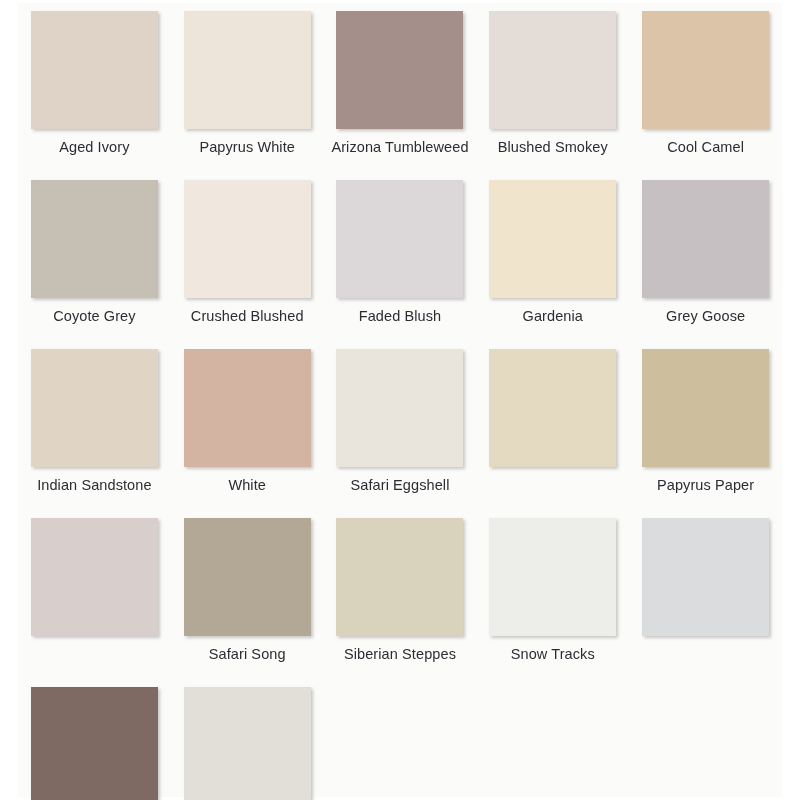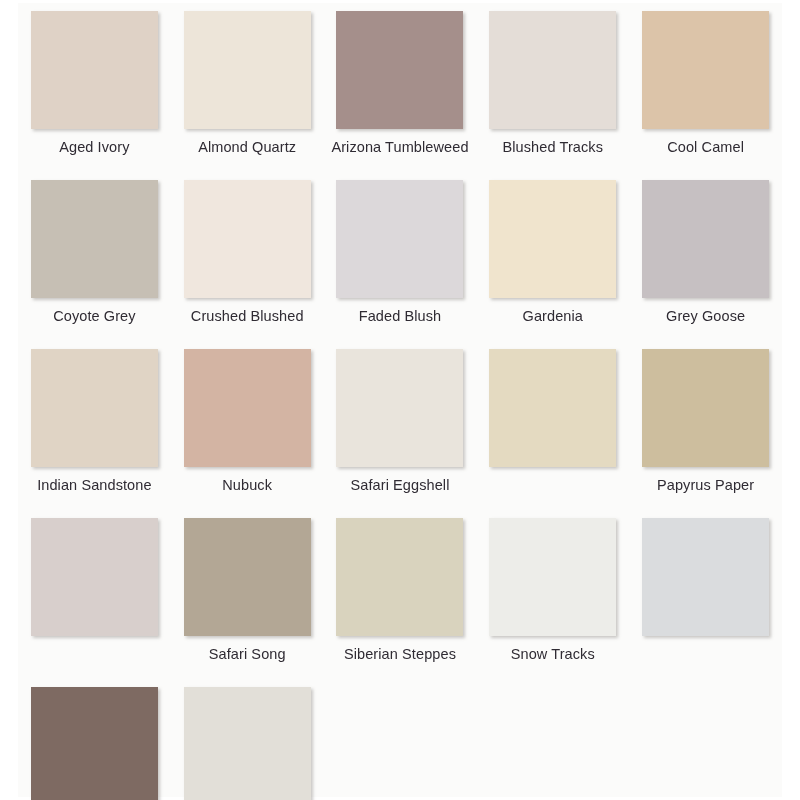--- a/index.html
+++ b/index.html
@@ -68,29 +68,29 @@
 <body style="background: rgb(255, 255, 255);">
 
 <div id="palette-panel" style="background: rgb(251, 251, 250);">
   <div id="swatch-grid">
       <div class="swatch-cell">
         <div class="swatch-chip" title="Aged Ivory" style="background: rgb(223, 210, 198);"></div>
         <div class="swatch-label">Aged Ivory</div>
       </div>
       <div class="swatch-cell">
         <div class="swatch-chip" title="Almond White" style="background: rgb(237, 229, 217);"></div>
-        <div class="swatch-label">Almond Quartz</div>
+        <div class="swatch-label">Papyrus White</div>
       </div>
       <div class="swatch-cell">
         <div class="swatch-chip" title="Arizona Tumbleweed" style="background: rgb(165, 143, 139);"></div>
         <div class="swatch-label">Arizona Tumbleweed</div>
       </div>
       <div class="swatch-cell">
         <div class="swatch-chip" title="Blushed Pearl" style="background: rgb(228, 221, 215);"></div>
-        <div class="swatch-label">Blushed Tracks</div>
+        <div class="swatch-label">Blushed Smokey</div>
       </div>
       <div class="swatch-cell">
         <div class="swatch-chip" title="Cool Camel" style="background: rgb(220, 196, 169);"></div>
         <div class="swatch-label">Cool Camel</div>
       </div>
       <div class="swatch-cell">
         <div class="swatch-chip" title="Coyote Grey" style="background: rgb(198, 191, 180);"></div>
         <div class="swatch-label">Coyote Grey</div>
       </div>
       <div class="swatch-cell">
@@ -108,21 +108,21 @@
       <div class="swatch-cell">
         <div class="swatch-chip" title="Grey Goose" style="background: rgb(198, 192, 194);"></div>
         <div class="swatch-label">Grey Goose</div>
       </div>
       <div class="swatch-cell">
         <div class="swatch-chip" title="Indian Sandstone" style="background: rgb(224, 212, 197);"></div>
         <div class="swatch-label">Indian Sandstone</div>
       </div>
       <div class="swatch-cell">
         <div class="swatch-chip" title="Nubuck" style="background: rgb(211, 180, 163);"></div>
-        <div class="swatch-label">Nubuck</div>
+        <div class="swatch-label">White</div>
       </div>
       <div class="swatch-cell">
         <div class="swatch-chip" title="Ostrich Eggshell" style="background: rgb(233, 228, 220);"></div>
         <div class="swatch-label">Safari Eggshell</div>
       </div>
       <div class="swatch-cell">
         <div class="swatch-chip" title="Oyster Mushroom" style="background: rgb(228, 218, 193);"></div>
       </div>
       <div class="swatch-cell">
         <div class="swatch-chip" title="Papyrus Paper" style="background: rgb(205, 190, 158);"></div>

